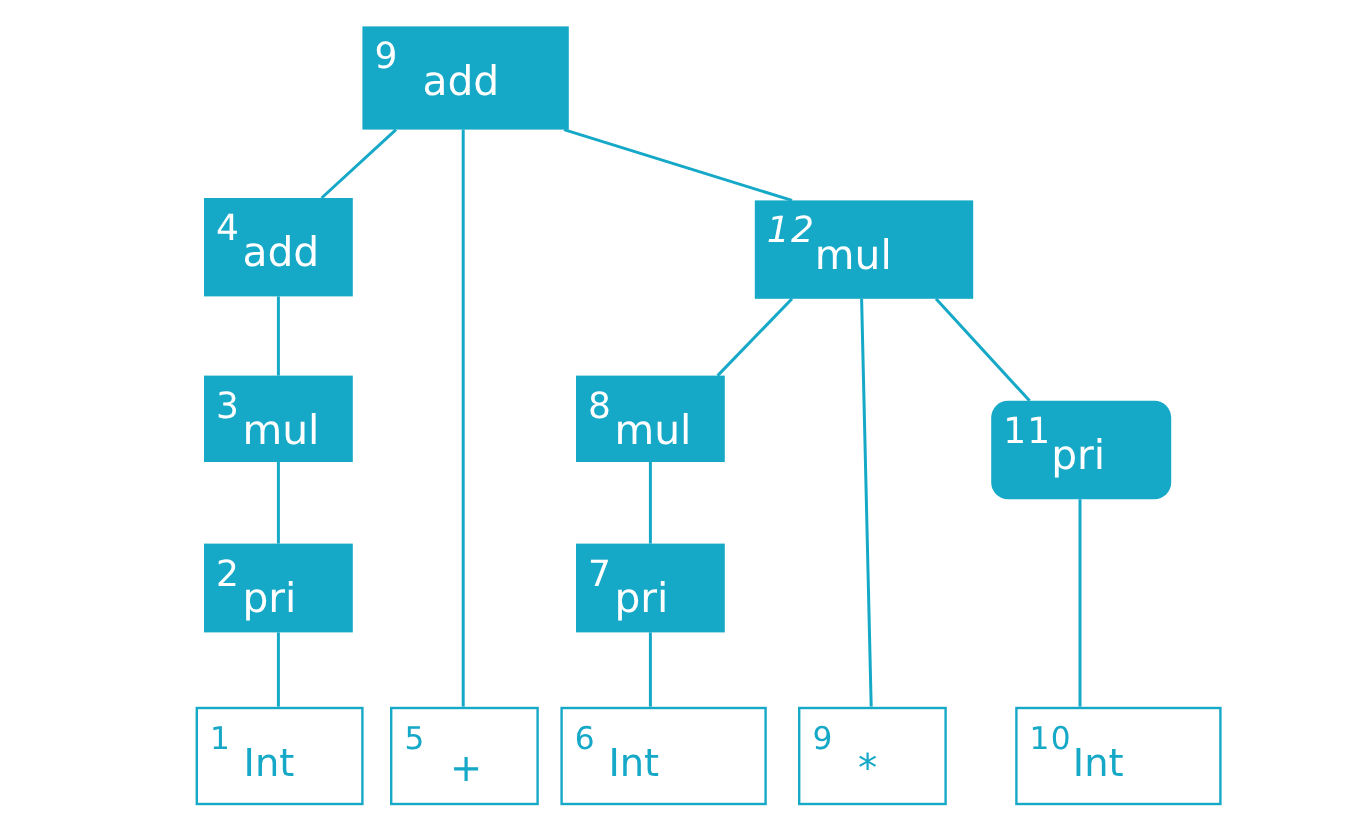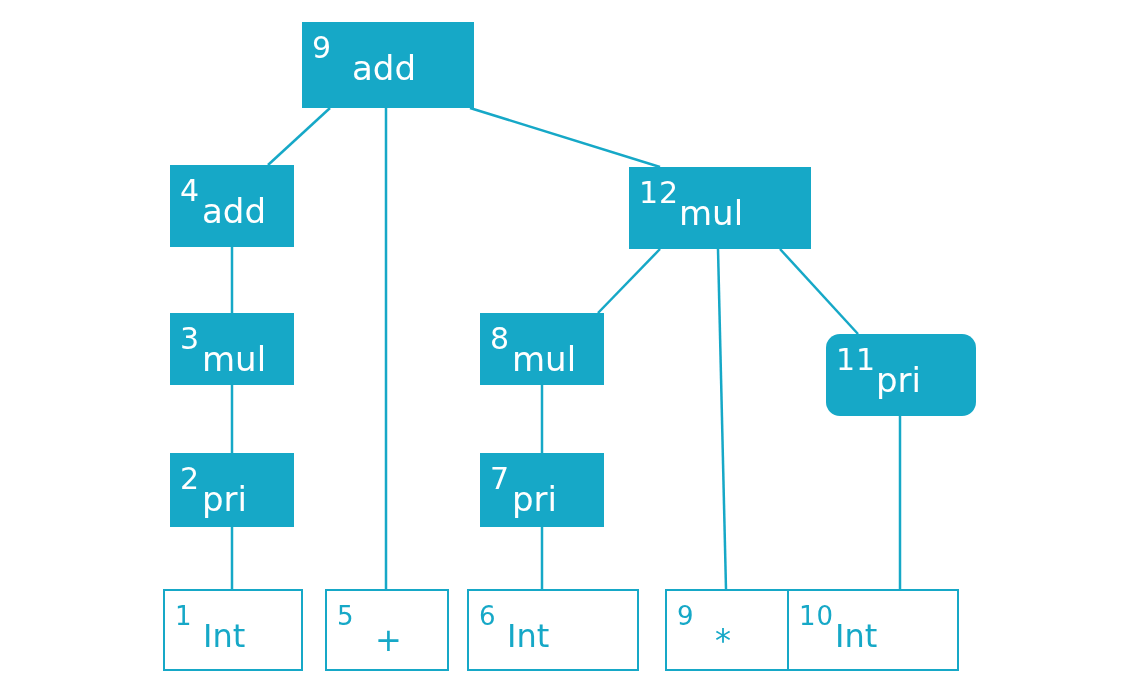--- a/index.html
+++ b/index.html
@@ -74,21 +74,21 @@
   <div id="nodes-layer">
       <div class="node filled" style="left: 302px; top: 22px; width: 172px; height: 86px;">
         <span class="num" style="left: 10px; top: 8px; font-size: 30px;">9</span>
         <span class="lbl" style="left: 50px; top: 26px; font-size: 34px;">add</span>
       </div>
       <div class="node filled" style="left: 170px; top: 165px; width: 124px; height: 82px;">
         <span class="num" style="left: 10px; top: 8px; font-size: 30px;">4</span>
         <span class="lbl" style="left: 32px; top: 26px; font-size: 34px;">add</span>
       </div>
       <div class="node filled" style="left: 629px; top: 167px; width: 182px; height: 82px;">
-        <span class="num" style="left: 10px; top: 8px; font-size: 30px;">12</span>
+        <span class="num" style="left: 10px; top: 8px; font-size: 30px; font-style: italic;">12</span>
         <span class="lbl" style="left: 50px; top: 26px; font-size: 34px;">mul</span>
       </div>
       <div class="node filled" style="left: 170px; top: 313px; width: 124px; height: 72px;">
         <span class="num" style="left: 10px; top: 8px; font-size: 30px;">3</span>
         <span class="lbl" style="left: 32px; top: 26px; font-size: 34px;">mul</span>
       </div>
       <div class="node filled" style="left: 480px; top: 313px; width: 124px; height: 72px;">
         <span class="num" style="left: 10px; top: 8px; font-size: 30px;">8</span>
         <span class="lbl" style="left: 32px; top: 26px; font-size: 34px;">mul</span>
       </div>
@@ -113,18 +113,18 @@
         <span class="lbl" style="left: 48px; top: 30px; font-size: 32px;">+</span>
       </div>
       <div class="node outlined" style="left: 467px; top: 589px; width: 172px; height: 82px;">
         <span class="num" style="left: 10px; top: 10px; font-size: 26px;">6</span>
         <span class="lbl" style="left: 38px; top: 26px; font-size: 32px;">Int</span>
       </div>
       <div class="node outlined" style="left: 665px; top: 589px; width: 124px; height: 82px;">
         <span class="num" style="left: 10px; top: 10px; font-size: 26px;">9</span>
         <span class="lbl" style="left: 48px; top: 30px; font-size: 32px;">*</span>
       </div>
-      <div class="node outlined" style="left: 787px; top: 589px; width: 172px; height: 82px;">
+      <div class="node outlined" style="left: 846px; top: 589px; width: 172px; height: 82px;">
         <span class="num" style="left: 10px; top: 10px; font-size: 26px;">10</span>
         <span class="lbl" style="left: 46px; top: 26px; font-size: 32px;">Int</span>
       </div>
     </div>
 </div>
 
 </body></html>

